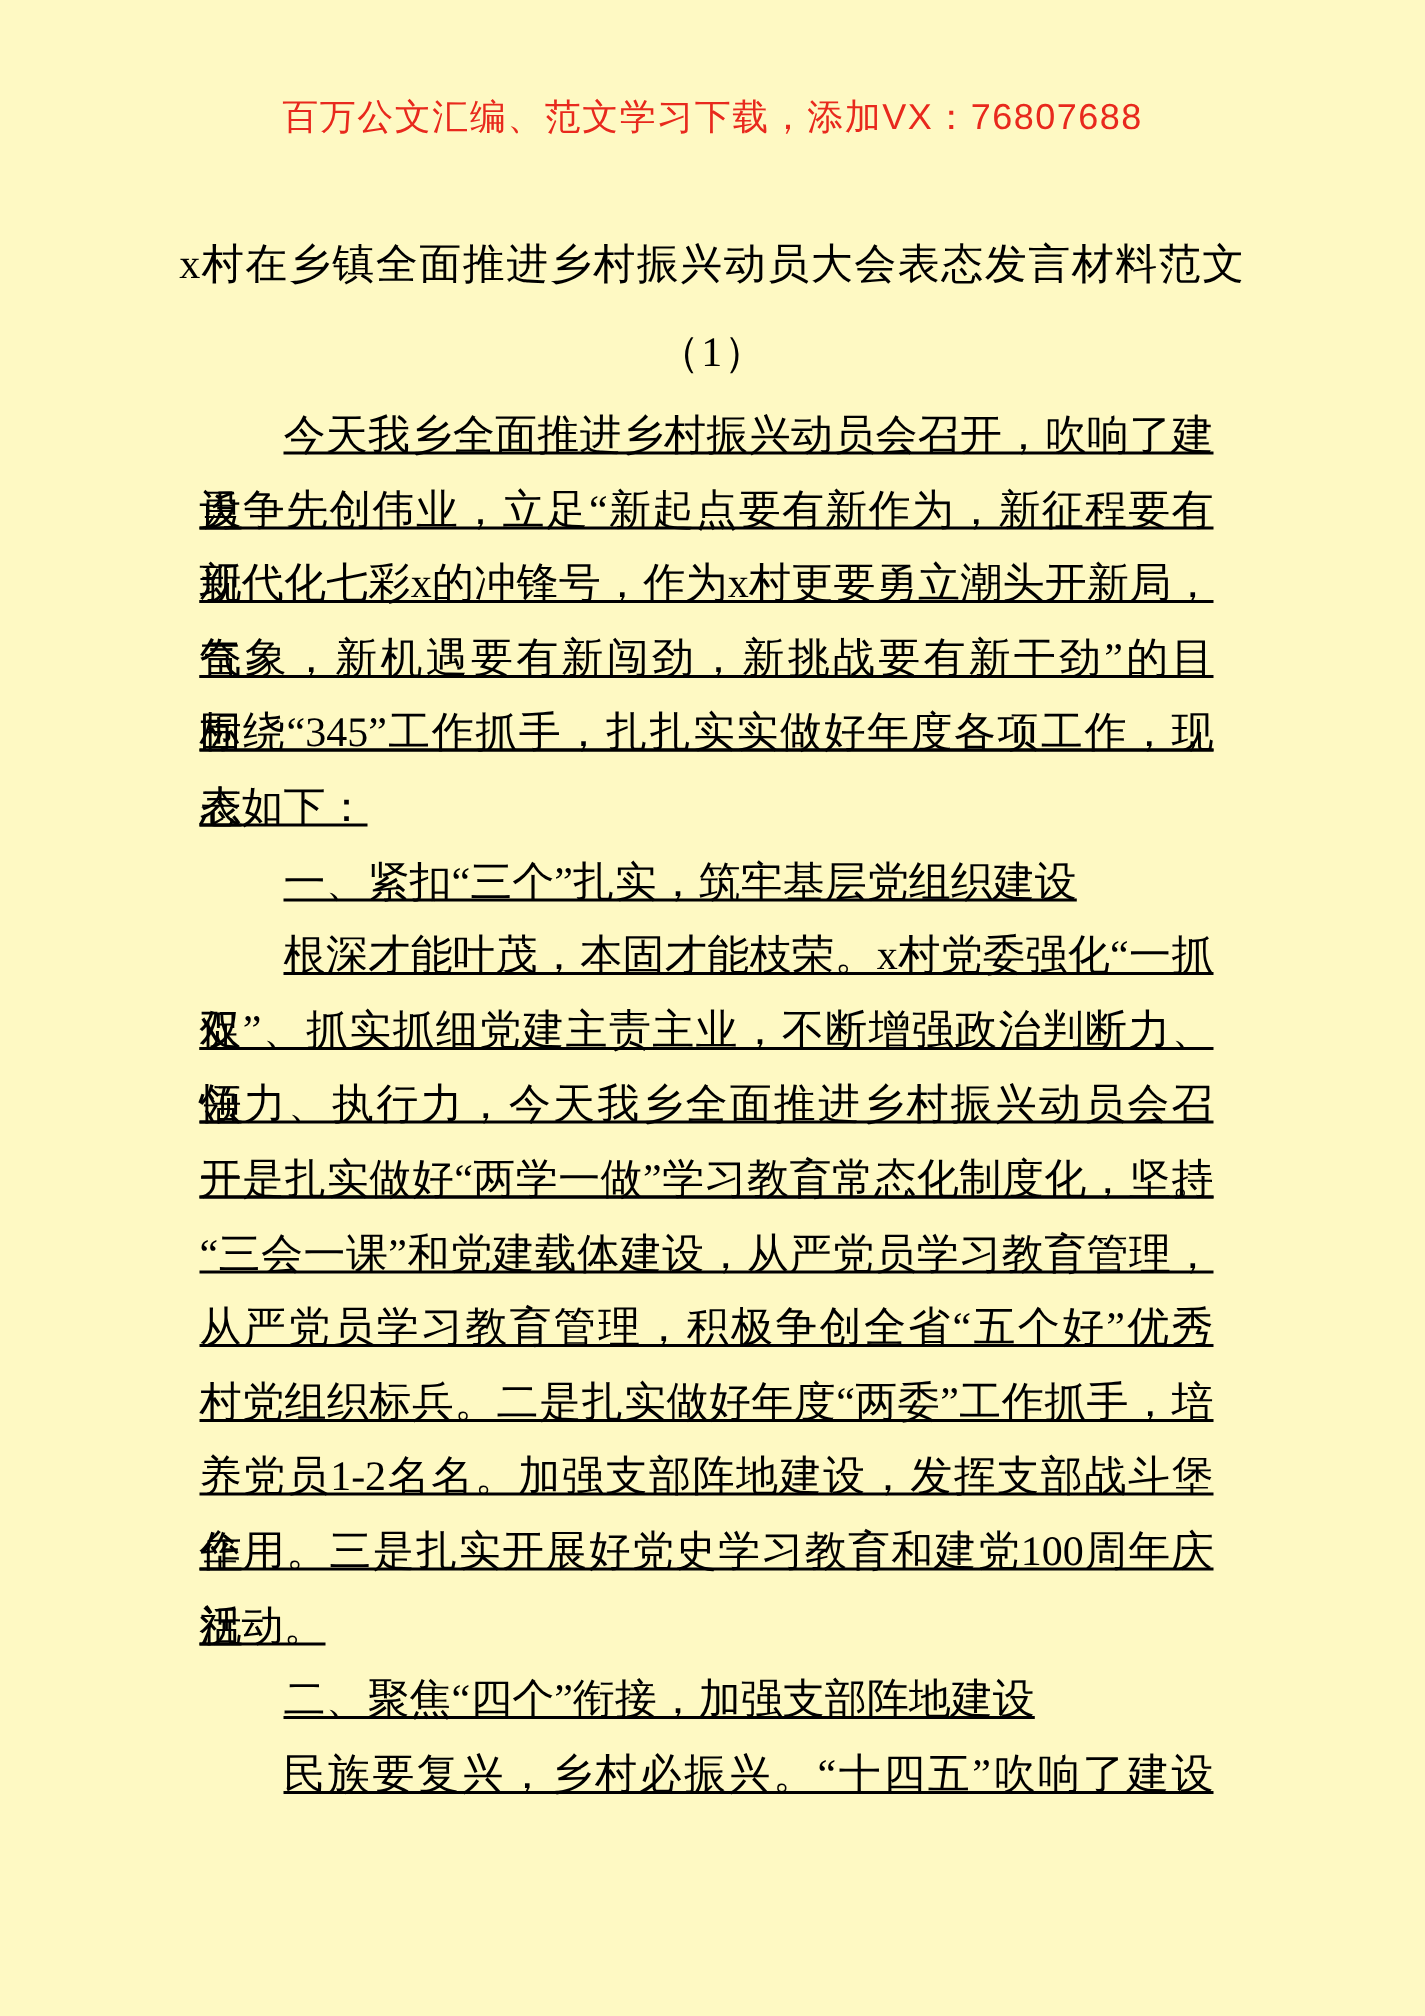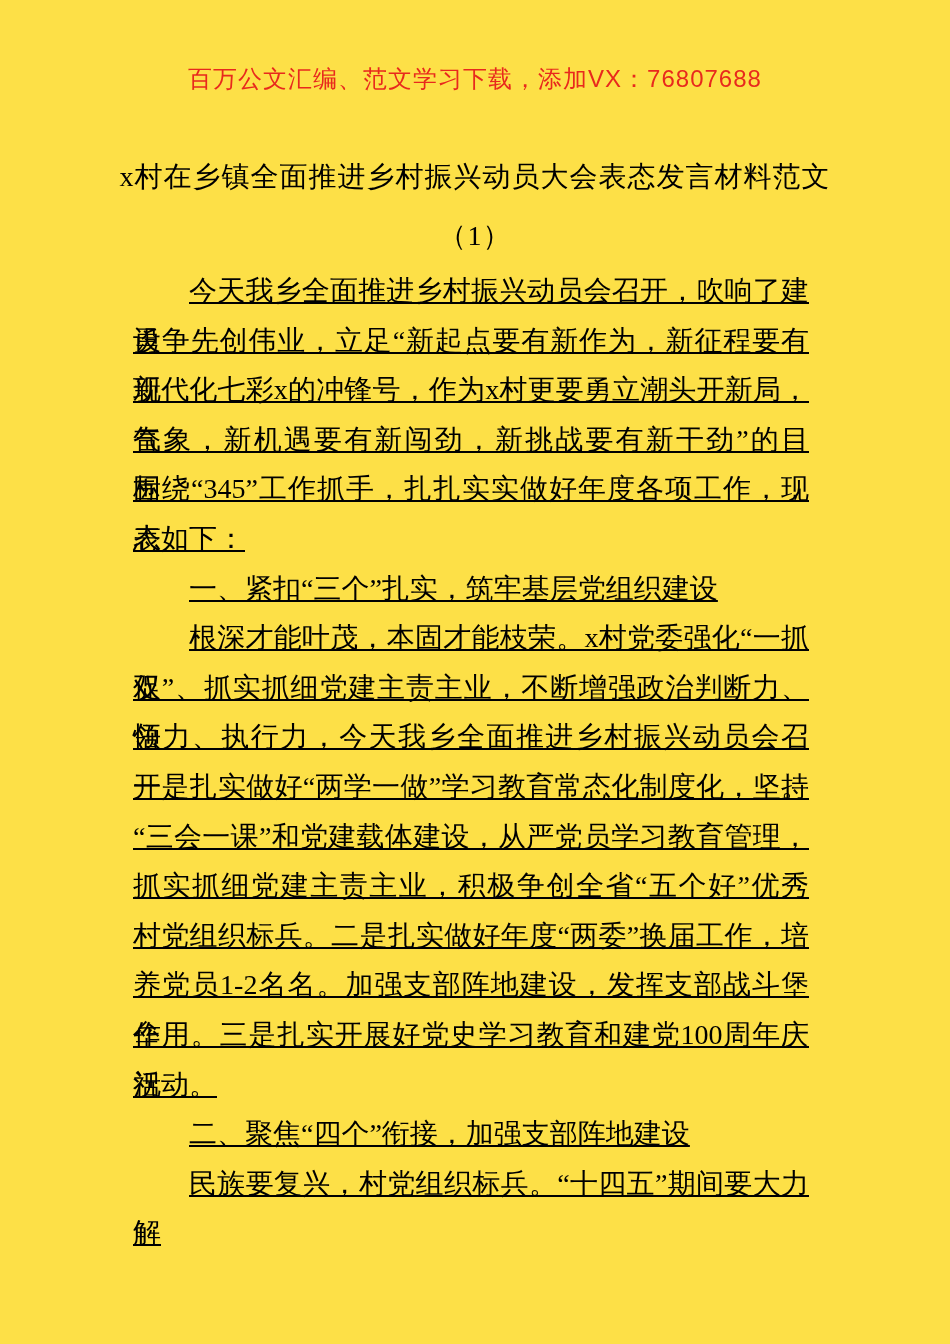--- a/index.html
+++ b/index.html
@@ -65,21 +65,21 @@
     text-align: center;
     text-align-last: left;
   }
   .doc-line.indent {
     text-indent: 56px;
   }
 </style>
 </head>
 <body>
 
-<div class="page" style="background: #fde047; color: rgb(0, 0, 0);">
+<div class="page" style="background: #fef9c3; color: rgb(0, 0, 0);">
 
   <div class="header-notice" style="color: rgb(232, 41, 29);">百万公文汇编、范文学习下载，添加VX：76807688</div>
 
   <div class="doc-title">
     <div class="title-line">x村在乡镇全面推进乡村振兴动员大会表态发言材料范文</div>
     <div class="title-line">（1）</div>
   </div>
 
   <div class="doc-body" id="doc-body">
       <div class="doc-line fill indent">今天我乡全面推进乡村振兴动员会召开，吹响了建设</div>
@@ -87,22 +87,22 @@
       <div class="doc-line fill">现代化七彩x的冲锋号，作为x村更要勇立潮头开新局，奋</div>
       <div class="doc-line fill">气象，新机遇要有新闯劲，新挑战要有新干劲”的目标，</div>
       <div class="doc-line fill">围绕“345”工作抓手，扎扎实实做好年度各项工作，现表</div>
       <div class="doc-line no-fill">态如下：</div>
       <div class="doc-line no-fill indent">一、紧扣“三个”扎实，筑牢基层党组织建设</div>
       <div class="doc-line fill indent">根深才能叶茂，本固才能枝荣。x村党委强化“一抓双</div>
       <div class="doc-line fill">促”、抓实抓细党建主责主业，不断增强政治判断力、领</div>
       <div class="doc-line fill">悟力、执行力，今天我乡全面推进乡村振兴动员会召开。</div>
       <div class="doc-line fill">一是扎实做好“两学一做”学习教育常态化制度化，坚持</div>
       <div class="doc-line fill">“三会一课”和党建载体建设，从严党员学习教育管理，</div>
-      <div class="doc-line fill">抓实抓细党建主责主业，积极争创全省“五个好”优秀</div>
-      <div class="doc-line fill">村党组织标兵。二是扎实做好年度“两委”换届工作，培</div>
+      <div class="doc-line fill">从严党员学习教育管理，积极争创全省“五个好”优秀</div>
+      <div class="doc-line fill">村党组织标兵。二是扎实做好年度“两委”工作抓手，培</div>
       <div class="doc-line fill">养党员1-2名名。加强支部阵地建设，发挥支部战斗堡垒</div>
       <div class="doc-line fill">作用。三是扎实开展好党史学习教育和建党100周年庆祝</div>
       <div class="doc-line no-fill">活动。</div>
       <div class="doc-line no-fill indent">二、聚焦“四个”衔接，加强支部阵地建设</div>
-      <div class="doc-line fill indent">民族要复兴，村党组织标兵。“十四五”期间要大力解</div>
+      <div class="doc-line fill indent">民族要复兴，乡村必振兴。“十四五”吹响了建设</div>
     </div>
 
 </div>
 
 </body></html>

